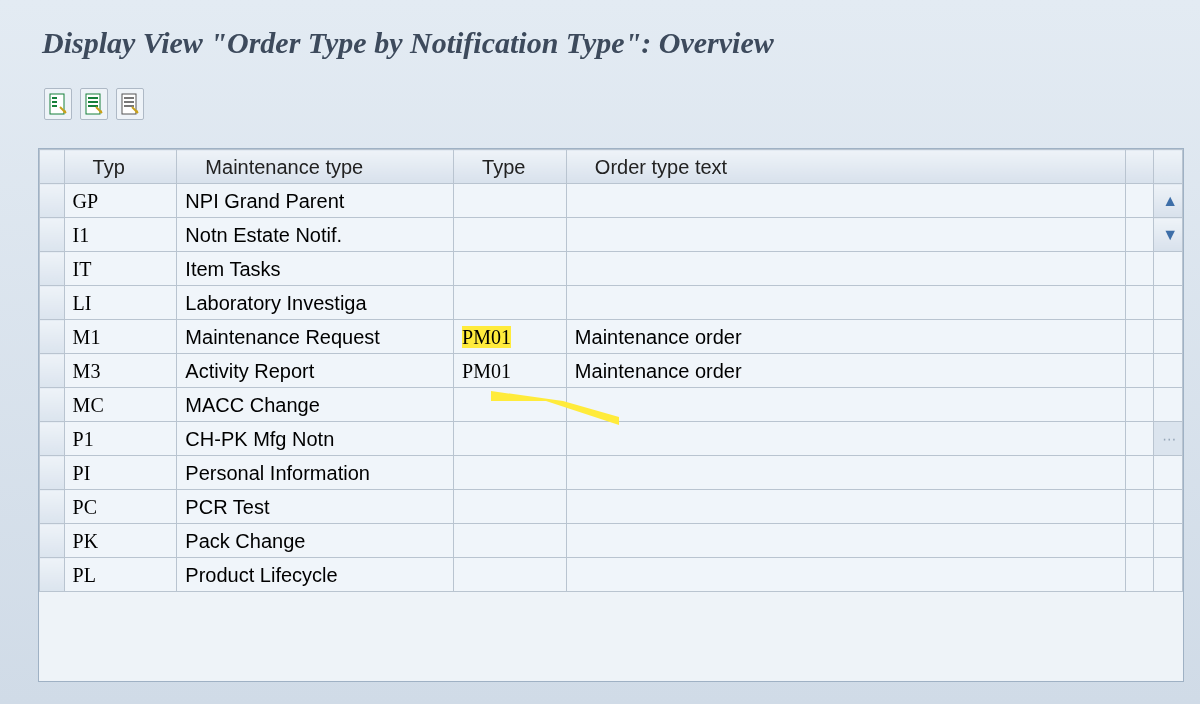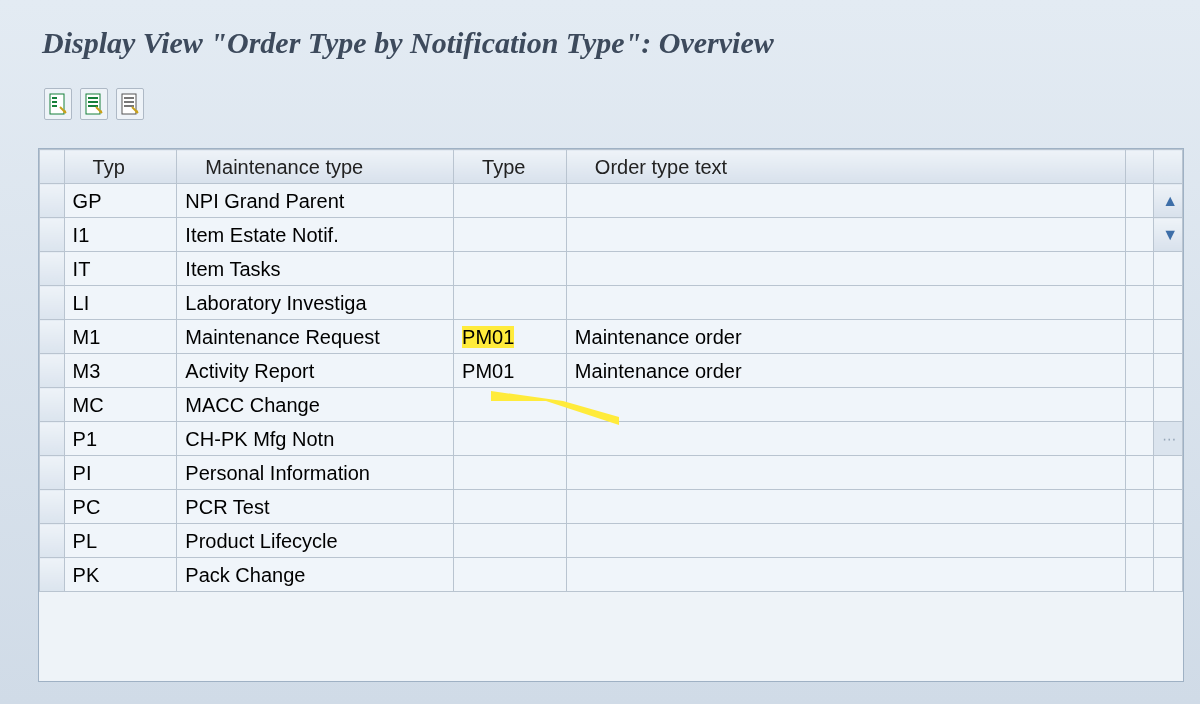--- a/index.html
+++ b/index.html
@@ -95,21 +95,21 @@
     text-align:center; cursor:pointer;
     color:#3d6ea8;
     font-size:16px;
   }
   .scroll-thumb {
     background:#dbe4ee;
     text-align:center;
     color:#96a5b7; font-size:14px;
   }
 
-  .mono { font-family: Liberation Sans, sans-serif; margin-top: 48px; }
+  .mono { font-family: Liberation Serif, serif; margin-top: 48px; }
   .hl { background:#ffeb3b; }
 
   
   .highlight-connector {
     position:absolute;
     left: 452px; top: 218px;
     width: 128px; height: 58px;
     pointer-events:none;
   }
   .highlight-connector svg path { fill:#ffeb3b; }
@@ -184,21 +184,21 @@
             <td class="mono">GP</td>
             <td>NPI Grand Parent</td>
             <td class="mono"></td>
             <td></td>
             <td></td>
             <td class="scroll-cell">▲</td>
           </tr>
           <tr>
             <td class="col-sel"></td>
             <td class="mono">I1</td>
-            <td>Item Estate Notif.</td>
+            <td>Notn Estate Notif.</td>
             <td class="mono"></td>
             <td></td>
             <td></td>
             <td class="scroll-cell">▼</td>
           </tr>
           <tr>
             <td class="col-sel"></td>
             <td class="mono">IT</td>
             <td>Item Tasks</td>
             <td class="mono"></td>
@@ -264,31 +264,31 @@
             <td class="col-sel"></td>
             <td class="mono">PC</td>
             <td>PCR Test</td>
             <td class="mono"></td>
             <td></td>
             <td></td>
             <td></td>
           </tr>
           <tr>
             <td class="col-sel"></td>
+            <td class="mono">PK</td>
+            <td>Pack Change</td>
+            <td class="mono"></td>
+            <td></td>
+            <td></td>
+            <td></td>
+          </tr>
+          <tr>
+            <td class="col-sel"></td>
             <td class="mono">PL</td>
             <td>Product Lifecycle</td>
-            <td class="mono"></td>
-            <td></td>
-            <td></td>
-            <td></td>
-          </tr>
-          <tr>
-            <td class="col-sel"></td>
-            <td class="mono">PK</td>
-            <td>Pack Change</td>
             <td class="mono"></td>
             <td></td>
             <td></td>
             <td></td>
           </tr>
         </tbody>
     </table>
 
     <div class="highlight-connector">
       <svg width="128" height="58" viewBox="0 0 128 58">

